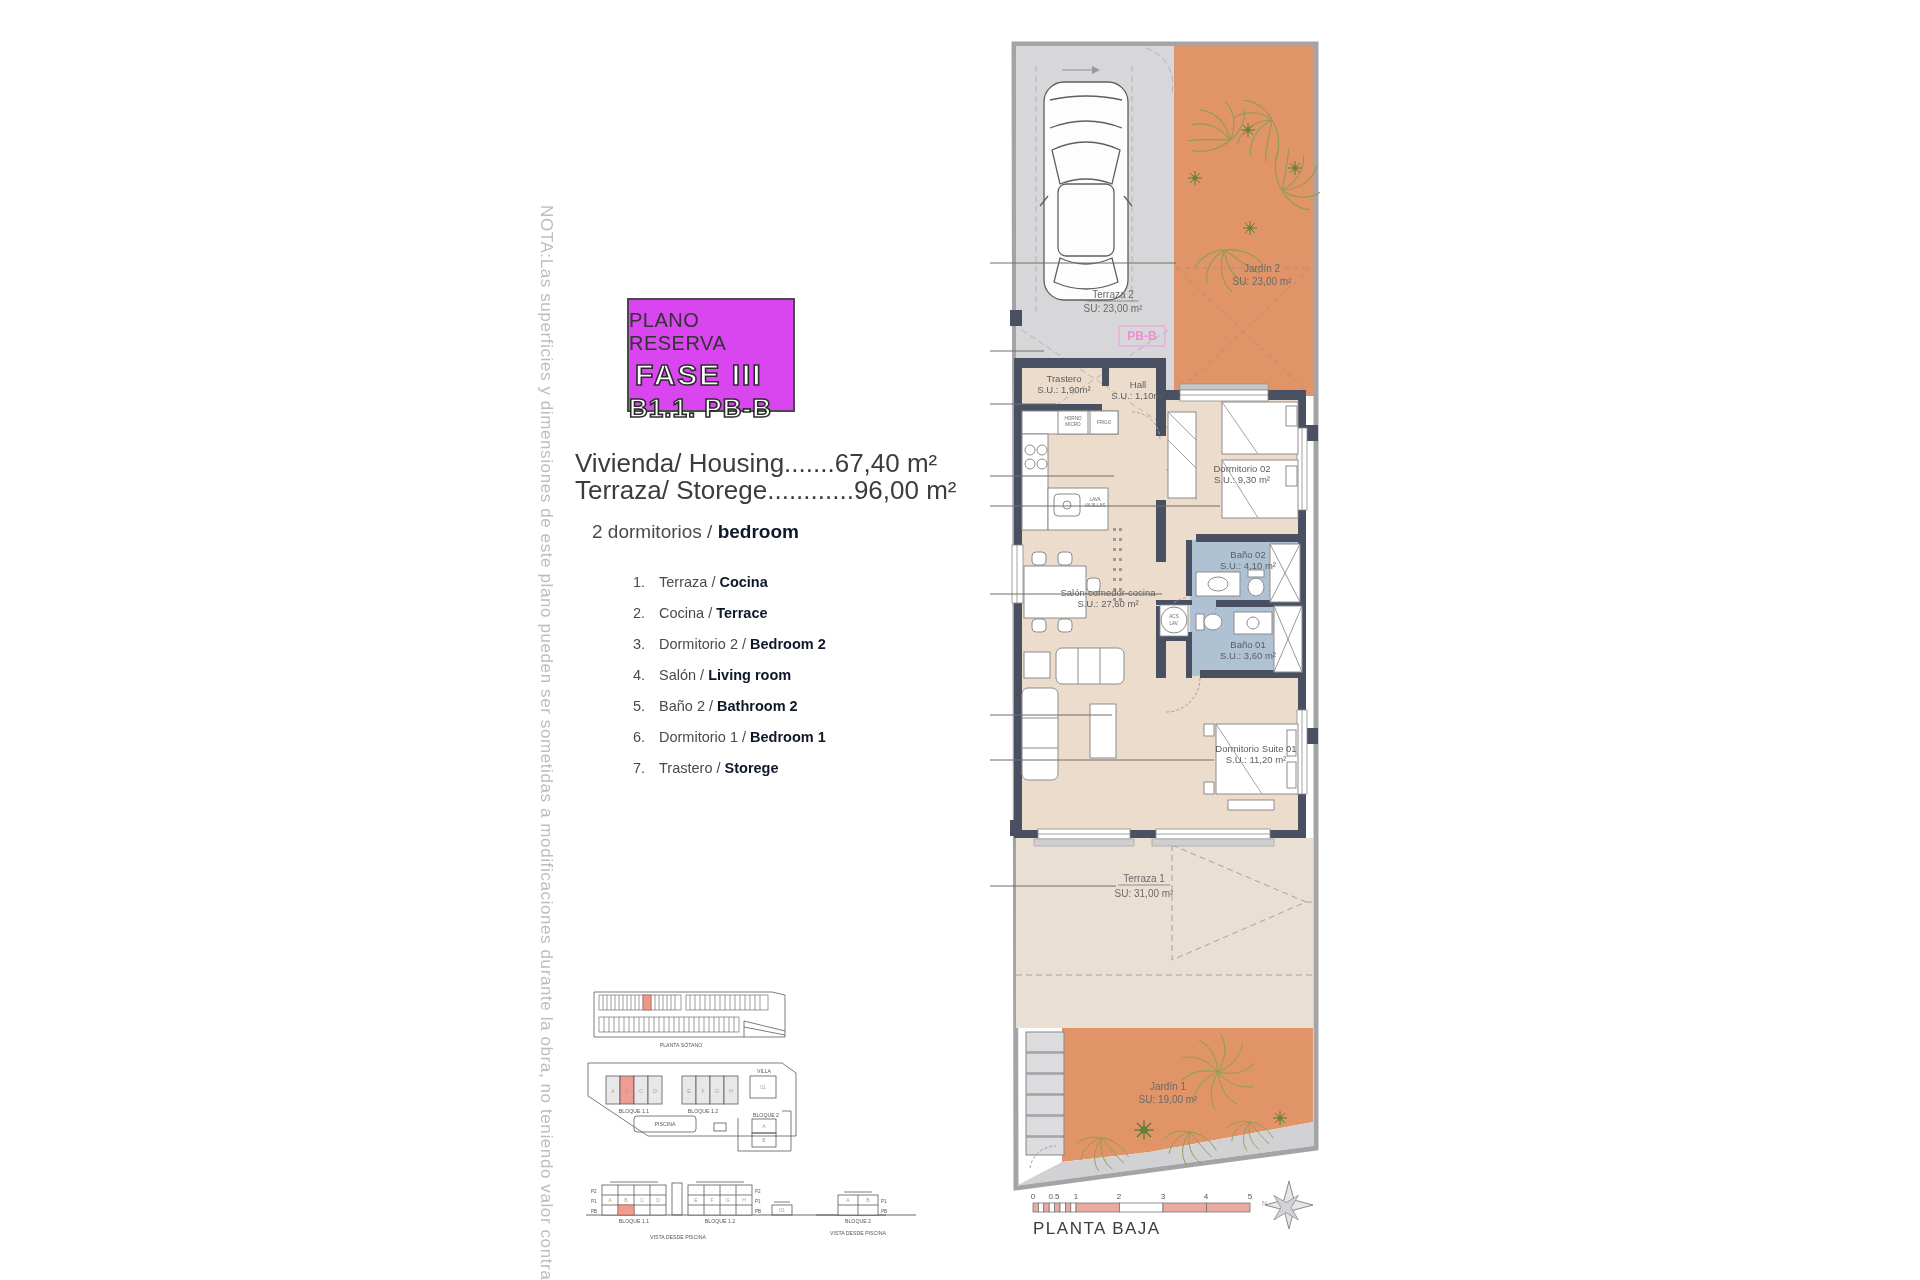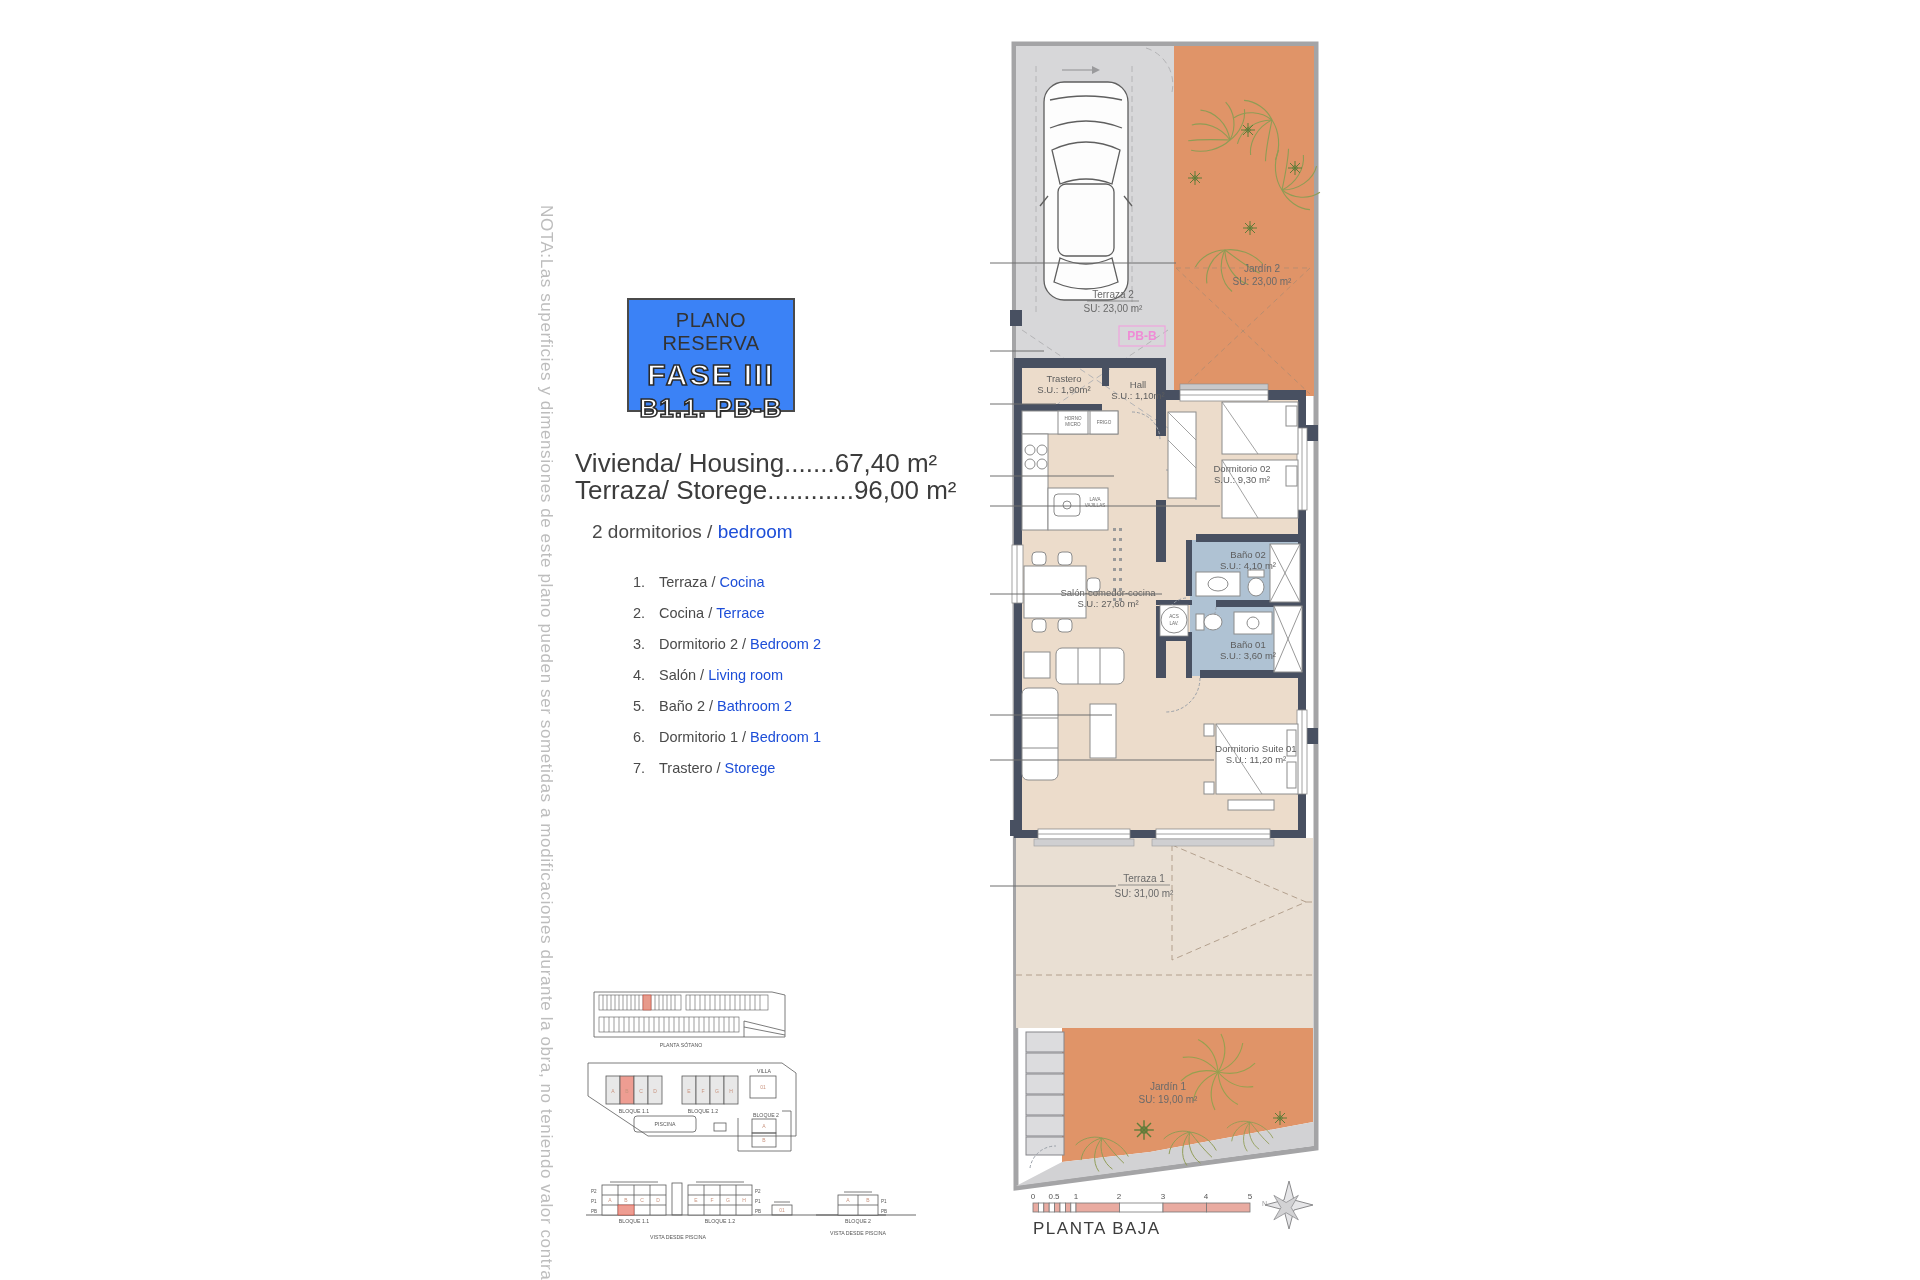--- a/index.html
+++ b/index.html
@@ -6,29 +6,29 @@
   body{width:1920px;height:1280px;background:#ffffff;position:relative;overflow:hidden;
        font-family:"Liberation Sans",sans-serif;color:#3c3c3c;}
   svg{font-family:"Liberation Sans",sans-serif;}
 
   
   .note-vertical{position:absolute;left:536px;top:205px;height:910px;
     writing-mode:vertical-rl;font-size:17px;letter-spacing:.6px;color:#bdbdbd;white-space:nowrap;}
 
   
   .title-box{position:absolute;left:627px;top:298px;width:164px;height:110px;
-    border:2px solid #4a4a4a;text-align:center;background:#3b82f6;}
+    border:2px solid #4a4a4a;background:#d946ef;}
   .title-box .t1{margin-top:9px;font-size:20px;color:#333;letter-spacing:.5px;}
   .outline-text{font-weight:bold;color:#ffffff;-webkit-text-stroke:1.6px #2b2b2b;}
-  .t2{font-size:30px;margin-top:3px;letter-spacing:2px;}
+  .t2{font-size:30px;margin-top:3px;letter-spacing:2px;padding-left:6px;}
   .t3{font-size:26px;margin-top:1px;letter-spacing:1px;}
 
   .areas{position:absolute;left:575px;top:450px;font-size:26px;color:#3c3c3c;line-height:27px;}
   .bedrooms{position:absolute;left:592px;top:521px;font-size:19px;color:#4a4a4a;}
-  .orange-txt{color:#1d4ed8;}
+  .orange-txt{color:#0f172a;font-weight:bold;}
 
   .legend{position:absolute;left:633px;top:574px;font-size:14.5px;color:#4a4a4a;}
   .legend-row{height:31px;display:flex;}
   .legend-row .num{width:26px;}
 
   .mini-svg{position:absolute;left:586px;top:983px;}
   .plan-svg{position:absolute;left:990px;top:28px;}
 
   
   .wall{fill:#485061;}

